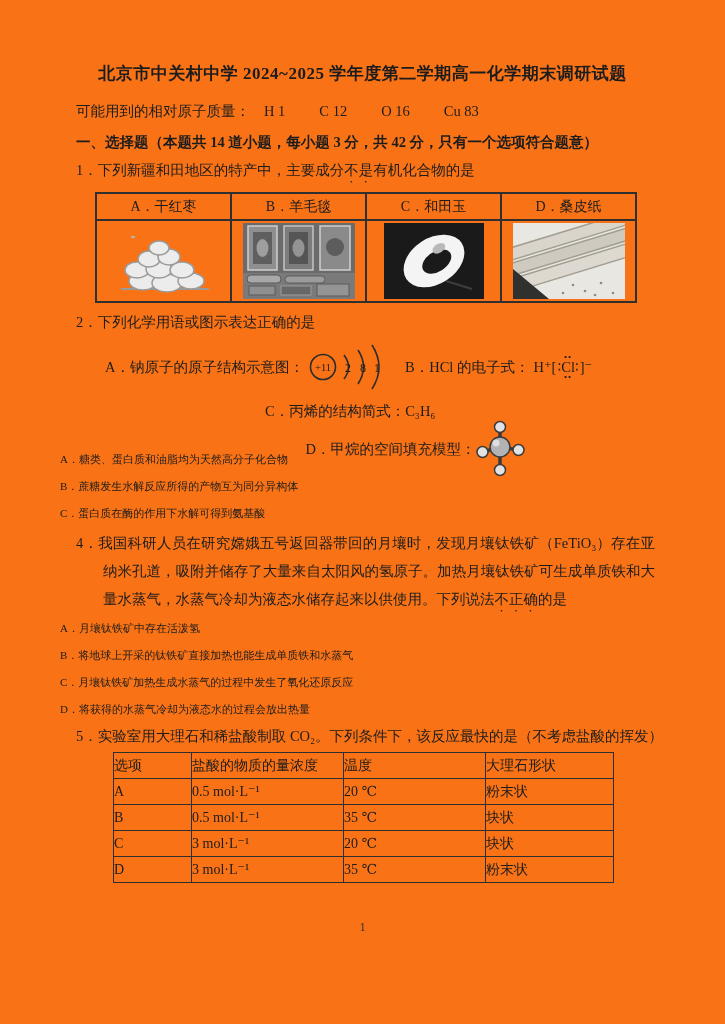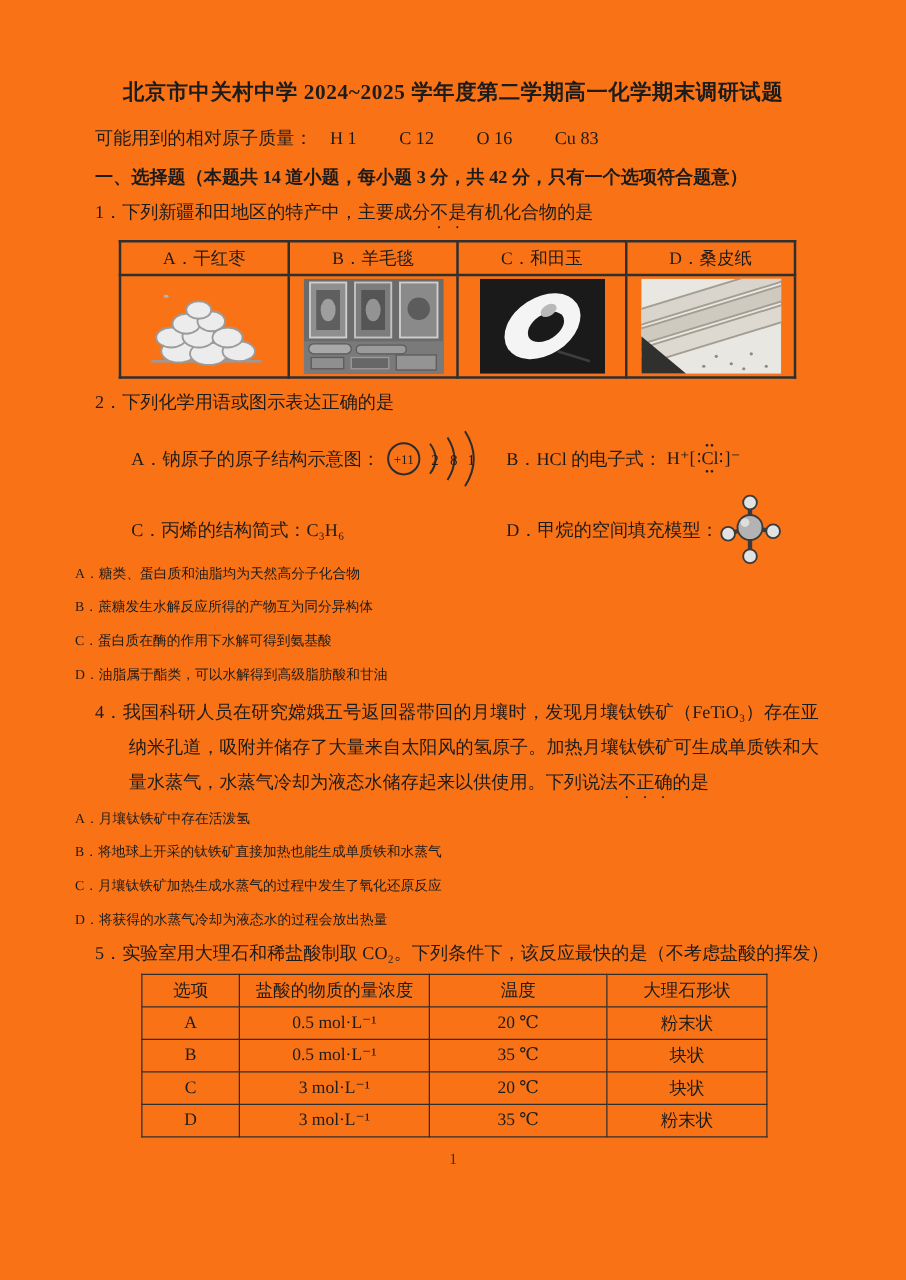--- a/index.html
+++ b/index.html
@@ -36,21 +36,21 @@
   
   table.q1-table { border-collapse:collapse; margin:6px 0 0 95px; table-layout:fixed;padding-left:44px; }
   table.q1-table td { border:2px solid #2f2f2f; text-align:center; vertical-align:middle; font-size:14px; }
   table.q1-table tr.labels td { height:27px; }
   table.q1-table tr.pics td { height:82px; }
   table.q1-table td { width:135px; }
 
   
   .q2-row { display:flex; margin-left:105px; font-size:14.5px; }
   .q2-row.first { margin-top:6px; height:58px; align-items:center; }
-  .q2-row.second { margin-top:6px; height:44px; align-items:center; }
+  .q2-row.second { margin-top:6px; height:44px; align-items:center;flex-direction:column; }
   .q2-col-a { width:300px; display:flex; align-items:center; }
   .q2-col-b { display:flex; align-items:center; }
   .opt-inline { display:flex; align-items:center; }
 
   
   .ef { display:inline-flex; align-items:center; margin-left:4px; }
   .cl-stack { position:relative; display:inline-block; padding:0 1px; }
   .cl-dots { position:absolute; left:50%; transform:translateX(-50%); font-size:9px; letter-spacing:1px; line-height:6px; color:#1c1c1c; }
   .cl-dots.top { top:-5px; }
   .cl-dots.bottom { bottom:-4px; }
@@ -64,21 +64,21 @@
     margin:2px 70px 0 76px;
     font-size:14.5px;
     line-height:28px;
     text-align:justify;
     padding-left:27px;
     text-indent:-27px;
   }
 
   
   table.q5-table { border-collapse:collapse; margin:6px 0 0 113px; table-layout:fixed; }
-  table.q5-table td { border:1.5px solid #2f2f2f; text-align:center; vertical-align:middle; font-size:14px; height:26px; }
+  table.q5-table td { border:1.5px solid #2f2f2f; text-align:left; vertical-align:middle; font-size:14px; height:26px; }
   table.q5-table col.c1 { width:78px; }
   table.q5-table col.c2 { width:152px; }
   table.q5-table col.c3 { width:142px; }
   table.q5-table col.c4 { width:128px; }
 
   .page-number { position:absolute; left:0; right:0; top:920px; text-align:center; font-size:12.5px; color:#333; }
 
   svg { display:block; }
   .cellpic { display:flex; justify-content:center; align-items:center; }
 </style>
@@ -242,21 +242,20 @@
           </g>
         </svg>
       </div>
     </div>
   </div>
 
   <div class="q3-opts">
     <p class="opt-line">A．糖类、蛋白质和油脂均为天然高分子化合物</p>
     <p class="opt-line">B．蔗糖发生水解反应所得的产物互为同分异构体</p>
     <p class="opt-line">C．蛋白质在酶的作用下水解可得到氨基酸</p>
-    <p class="opt-line">D．油脂属于酯类，可以水解得到高级脂肪酸和甘油</p>
   </div>
 
   <div>
     <p class="stem-block"><span class="qnum">4．</span><span>我国科研人员在研究嫦娥五号返回器带回的月壤时，发现月壤钛铁矿（FeTiO₃）存在亚纳米孔道，吸附并储存了大量来自太阳风的氢原子。加热月壤钛铁矿可生成单质铁和大量水蒸气，水蒸气冷却为液态水储存起来以供使用。下列说法</span><span class="emph">不正确</span><span>的是</span></p>
     <p class="opt-line">A．月壤钛铁矿中存在活泼氢</p>
     <p class="opt-line">B．将地球上开采的钛铁矿直接加热也能生成单质铁和水蒸气</p>
     <p class="opt-line">C．月壤钛铁矿加热生成水蒸气的过程中发生了氧化还原反应</p>
     <p class="opt-line">D．将获得的水蒸气冷却为液态水的过程会放出热量</p>
   </div>
 

